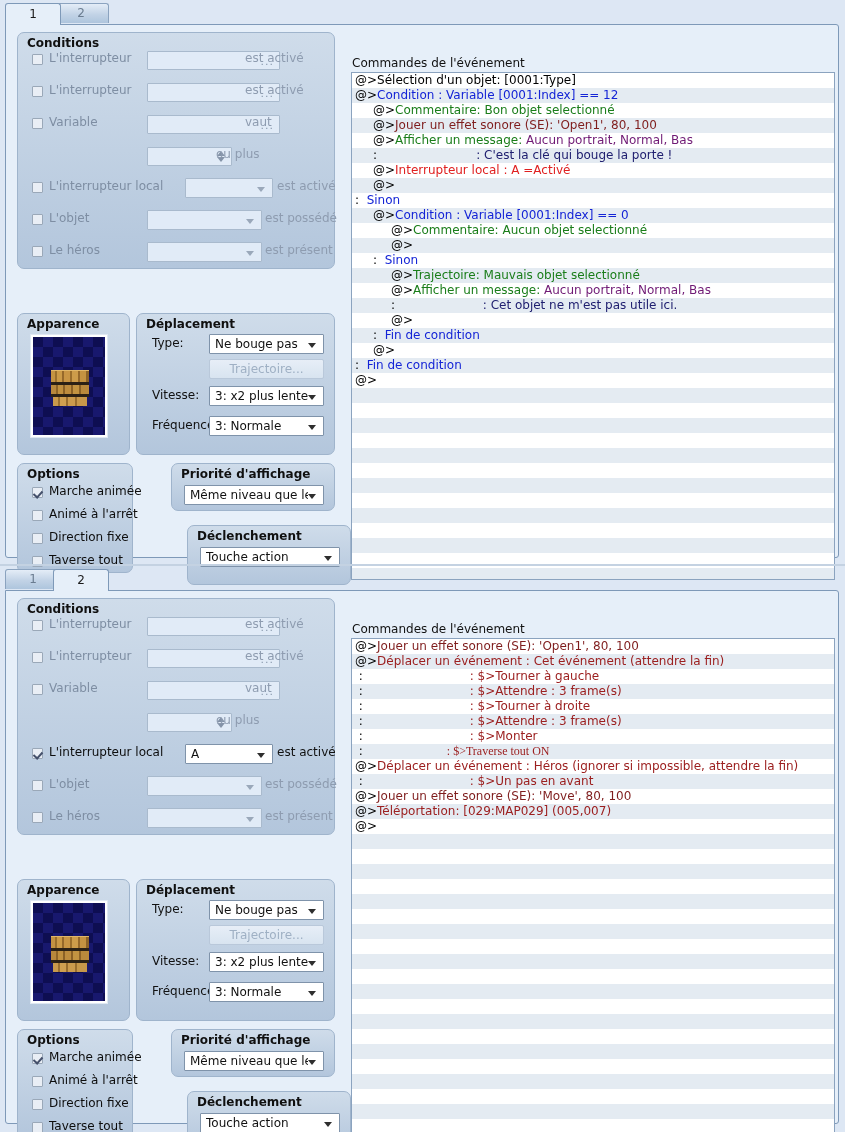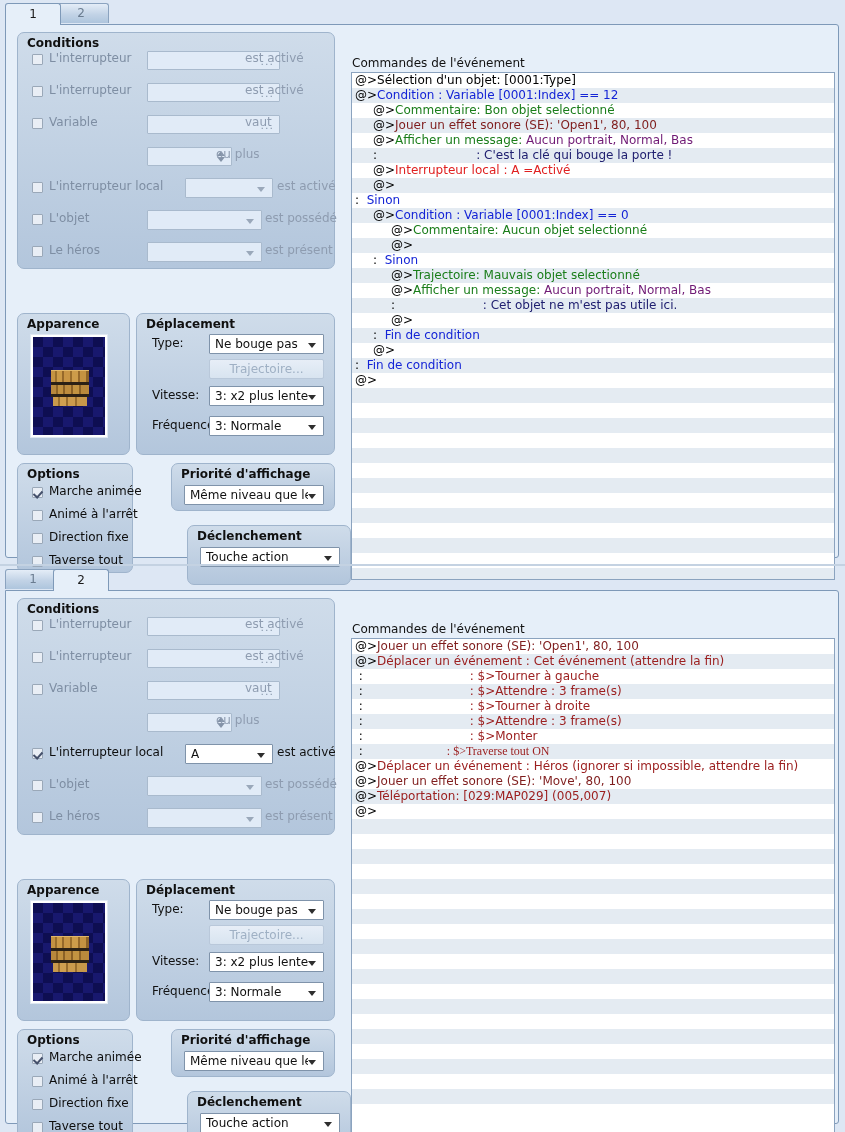--- a/index.html
+++ b/index.html
@@ -466,20 +466,21 @@
       <div class="cmd-box">
         <div class="cmd-line"><span class="c-black" style="white-space:pre;">@&gt;</span><span class="c-teal" style="white-space:pre;">Jouer un effet sonore (SE): 'Open1', 80, 100</span></div>
         <div class="cmd-line alt"><span class="c-black" style="white-space:pre;">@&gt;</span><span class="c-maroon" style="white-space:pre;">Déplacer un événement : Cet événement (attendre la fin)</span></div>
         <div class="cmd-line"><span class="c-black" style="white-space:pre;"> :</span><span class="c-maroon" style="white-space:pre;">                            : $&gt;Tourner à gauche</span></div>
         <div class="cmd-line alt"><span class="c-black" style="white-space:pre;"> :</span><span class="c-maroon" style="white-space:pre;">                            : $&gt;Attendre : 3 frame(s)</span></div>
         <div class="cmd-line"><span class="c-black" style="white-space:pre;"> :</span><span class="c-maroon" style="white-space:pre;">                            : $&gt;Tourner à droite</span></div>
         <div class="cmd-line alt"><span class="c-black" style="white-space:pre;"> :</span><span class="c-maroon" style="white-space:pre;">                            : $&gt;Attendre : 3 frame(s)</span></div>
         <div class="cmd-line"><span class="c-black" style="white-space:pre;"> :</span><span class="c-maroon" style="white-space:pre;">                            : $&gt;Monter</span></div>
         <div class="cmd-line alt"><span class="c-black" style="white-space:pre;"> :</span><span class="c-maroon" style="white-space:pre;font-family:Liberation Serif, serif;">                            : $&gt;Traverse tout ON</span></div>
         <div class="cmd-line"><span class="c-black" style="white-space:pre;">@&gt;</span><span class="c-maroon" style="white-space:pre;">Déplacer un événement : Héros (ignorer si impossible, attendre la fin)</span></div>
+        <div class="cmd-line alt"><span class="c-black" style="white-space:pre;"> :</span><span class="c-maroon" style="white-space:pre;">                            : $&gt;Un pas en avant</span></div>
         <div class="cmd-line"><span class="c-black" style="white-space:pre;">@&gt;</span><span class="c-teal" style="white-space:pre;">Jouer un effet sonore (SE): 'Move', 80, 100</span></div>
         <div class="cmd-line alt"><span class="c-black" style="white-space:pre;">@&gt;</span><span class="c-maroon" style="white-space:pre;">Téléportation: [029:MAP029] (005,007)</span></div>
         <div class="cmd-line"><span class="c-black" style="white-space:pre;">@&gt;</span></div>
         <div class="cmd-line alt">&nbsp;</div>
         <div class="cmd-line">&nbsp;</div>
         <div class="cmd-line alt">&nbsp;</div>
         <div class="cmd-line">&nbsp;</div>
         <div class="cmd-line alt">&nbsp;</div>
         <div class="cmd-line">&nbsp;</div>
         <div class="cmd-line alt">&nbsp;</div>

